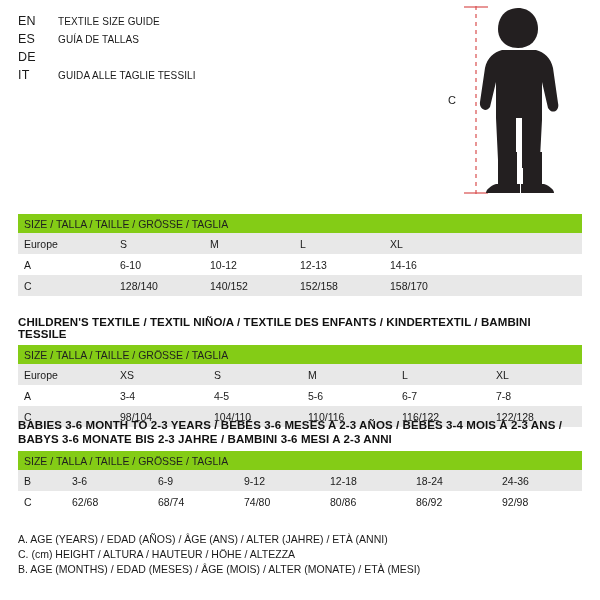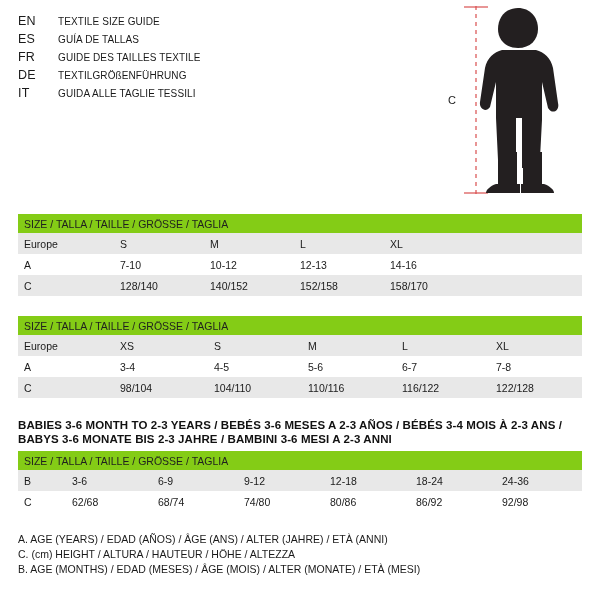--- a/index.html
+++ b/index.html
@@ -112,26 +112,21 @@
   <div class="header">
     <div class="lang-row">
       <span class="lang-code">EN</span>
       <span class="lang-title">TEXTILE SIZE GUIDE</span>
     </div>
     <div class="lang-row">
       <span class="lang-code">ES</span>
       <span class="lang-title">GUÍA DE TALLAS</span>
     </div>
     <div class="lang-row">
-      <span class="lang-code">FR</span>
-      <span class="lang-title">GUIDE DES TAILLES TEXTILE</span>
-    </div>
-    <div class="lang-row">
       <span class="lang-code">DE</span>
-      <span class="lang-title">TEXTILGRÖßENFÜHRUNG</span>
     </div>
     <div class="lang-row">
       <span class="lang-code">IT</span>
       <span class="lang-title">GUIDA ALLE TAGLIE TESSILI</span>
     </div>
   </div>
 
   <div class="figure-area">
     <svg width="160" height="200" viewBox="0 0 160 200" xmlns="http://www.w3.org/2000/svg">
 
@@ -176,39 +171,40 @@
         <tr class="row-light">
           <td>Europe</td>
           <td>S</td>
           <td>M</td>
           <td>L</td>
           <td>XL</td>
           <td></td>
         </tr>
         <tr class="row-white">
           <td>A</td>
-          <td>7-10</td>
+          <td>6-10</td>
           <td>10-12</td>
           <td>12-13</td>
           <td>14-16</td>
           <td></td>
         </tr>
         <tr class="row-light">
           <td>C</td>
           <td>128/140</td>
           <td>140/152</td>
           <td>152/158</td>
           <td>158/170</td>
           <td></td>
         </tr>
       </tbody>
     </table>
   </div>
 
   <div class="section" style="top:316px;">
+    <div class="section-title">CHILDREN'S TEXTILE / TEXTIL NIÑO/A / TEXTILE DES ENFANTS / KINDERTEXTIL / BAMBINI TESSILE</div>
     <table class="size">
       <colgroup>
         <col style="width:96px">
           <col style="width:94px">
           <col style="width:94px">
           <col style="width:94px">
           <col style="width:94px">
           <col style="width:92px">
       </colgroup>
       <tbody>

